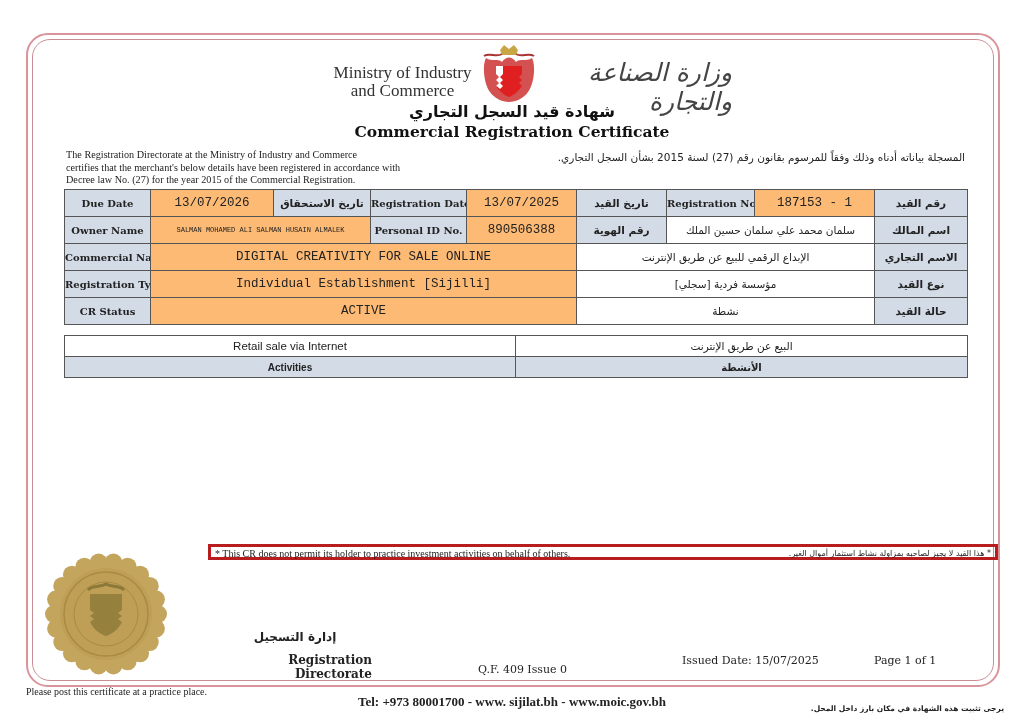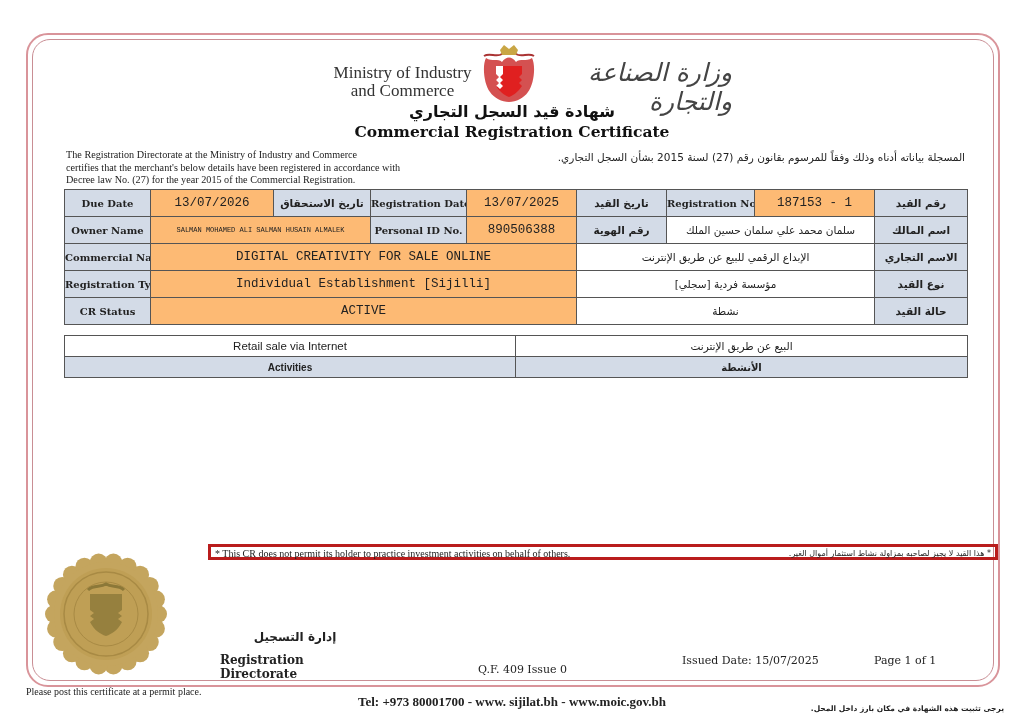--- a/index.html
+++ b/index.html
@@ -98,21 +98,21 @@
       position: absolute; right: 4px; top: 0; direction: rtl; font-family: "DejaVu Sans", sans-serif; font-size: 8px;
     }
 
     .seal { position: absolute; left: 44px; top: 552px; width: 124px; height: 124px; }
 
     .dir-ar {
       position: absolute; left: 220px; top: 630px; width: 150px; text-align: center;
       font-family: "DejaVu Sans", sans-serif; font-size: 12px; font-weight: bold; direction: rtl;
     }
     .dir-en {
-      position: absolute; left: 220px; top: 653px; width: 152px; text-align: left;
+      position: absolute; left: 220px; top: 653px; width: 152px; text-align: right;
       font-family: "DejaVu Serif", serif; font-size: 12px; font-weight: bold;
     }
     .qf {
       position: absolute; left: 478px; top: 663px; font-family: "DejaVu Serif", serif; font-size: 11px;
     }
     .issued {
       position: absolute; left: 682px; top: 654px; font-family: "DejaVu Serif", serif; font-size: 11px; text-align: right;
     }
     .page {
       position: absolute; left: 874px; top: 654px; font-family: "DejaVu Serif", serif; font-size: 11px;
@@ -270,15 +270,15 @@
   <path d="M46 42 L78 42 L78 58 L74 61 L78 64 L74 67 L78 70 C74 78 68 82 62 84 C56 82 50 78 46 70 L50 67 L46 64 L50 61 L46 58 Z" fill="#8c7838" opacity="0.8"></path>
   <path d="M44 38 C50 32 56 36 62 32 C68 36 74 32 80 38" stroke="#8c7838" stroke-width="3" fill="none"></path>
 </svg>
 
 <div class="dir-ar">إدارة التسجيل</div>
 <div class="dir-en">Registration Directorate</div>
 <div class="qf">Q.F. 409 Issue 0</div>
 <div class="issued">Issued Date:  15/07/2025</div>
 <div class="page">Page 1 of 1</div>
 
-<div class="post-en">Please post this certificate at a permit place.</div>
+<div class="post-en">Please post this certificate at a practice place.</div>
 <div class="contact">Tel: +973 80001700 - www. sijilat.bh - www.moic.gov.bh</div>
 <div class="post-ar">يرجى تثبيت هذه الشهادة في مكان بارز داخل المحل.</div>
 
 </body></html>

